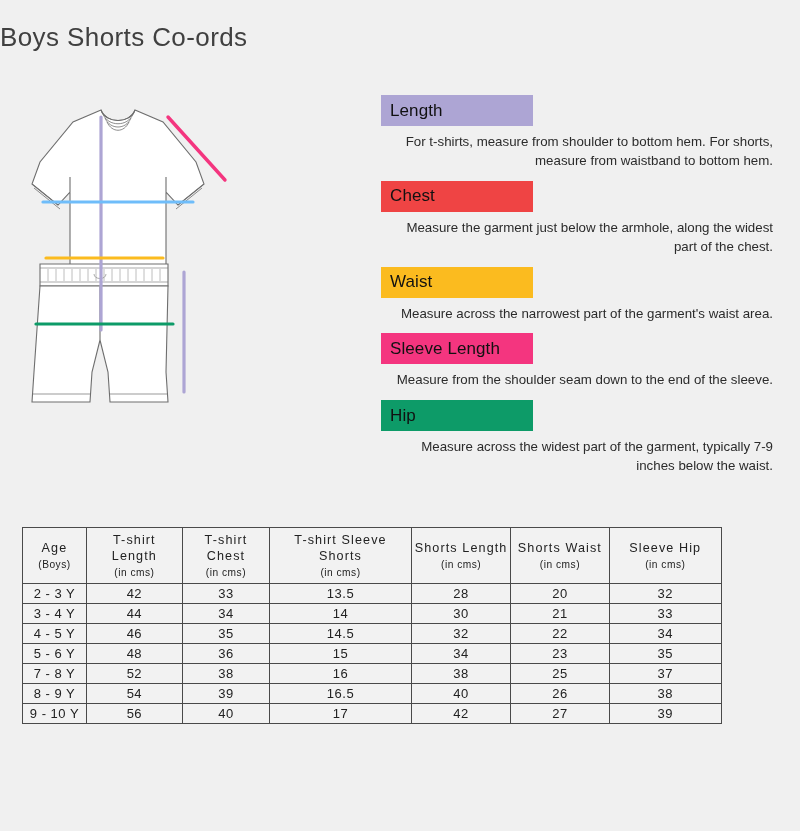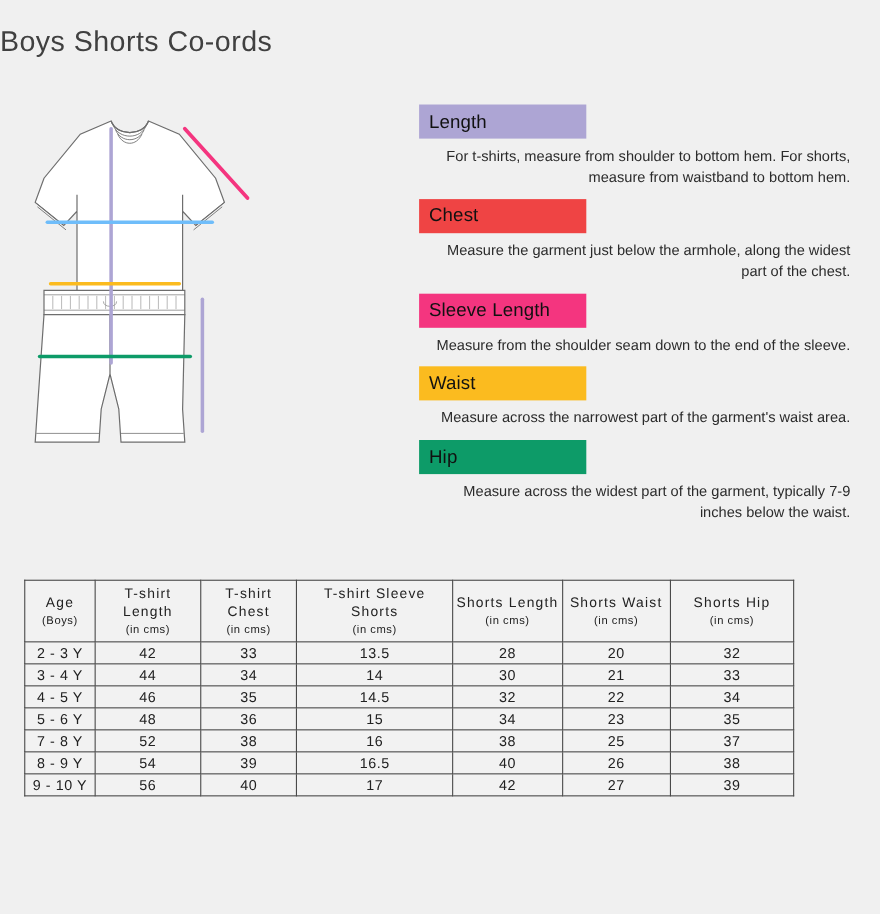--- a/index.html
+++ b/index.html
@@ -195,31 +195,31 @@
   </div>
 
   <div class="legend-item">
     <div class="legend-swatch" style="background:#ef4444">
       <span>Chest</span>
     </div>
     <p class="legend-desc">Measure the garment just below the armhole, along the widest part of the chest.</p>
   </div>
 
   <div class="legend-item">
+    <div class="legend-swatch" style="background:#fbbb1f">
+      <span>Waist</span>
+    </div>
+    <p class="legend-desc">Measure across the narrowest part of the garment's waist area.</p>
+  </div>
+
+  <div class="legend-item">
     <div class="legend-swatch" style="background:#f4357f">
       <span>Sleeve Length</span>
     </div>
     <p class="legend-desc">Measure from the shoulder seam down to the end of the sleeve.</p>
-  </div>
-
-  <div class="legend-item">
-    <div class="legend-swatch" style="background:#fbbb1f">
-      <span>Waist</span>
-    </div>
-    <p class="legend-desc">Measure across the narrowest part of the garment's waist area.</p>
   </div>
 
   <div class="legend-item">
     <div class="legend-swatch" style="background:#0d9b68">
       <span>Hip</span>
     </div>
     <p class="legend-desc">Measure across the widest part of the garment, typically 7-9 inches below the waist.</p>
   </div>
 </div>
 
@@ -253,21 +253,21 @@
       </th>
       <th>
         <span class="th-main">Shorts Length</span>
         <span class="th-sub">(in cms)</span>
       </th>
       <th>
         <span class="th-main">Shorts Waist</span>
         <span class="th-sub">(in cms)</span>
       </th>
       <th>
-        <span class="th-main">Shorts Hip</span>
+        <span class="th-main">Sleeve Hip</span>
         <span class="th-sub">(in cms)</span>
       </th>
     </tr>
   </thead>
   <tbody>
     <tr>
       <td>2 - 3 Y</td>
       <td>42</td>
       <td>33</td>
       <td>13.5</td>

